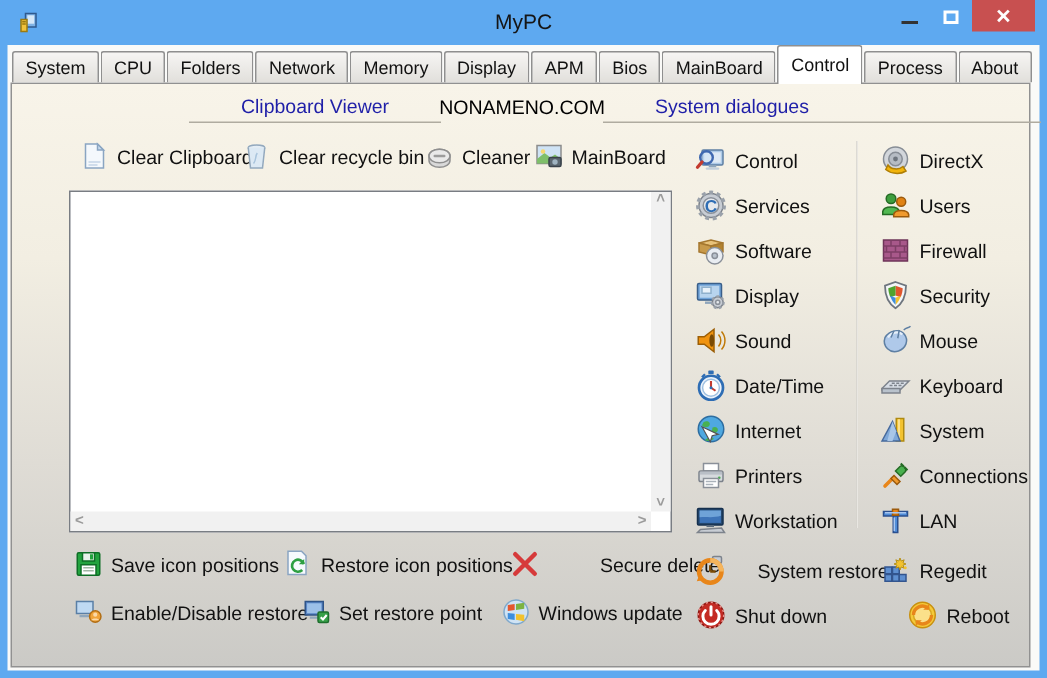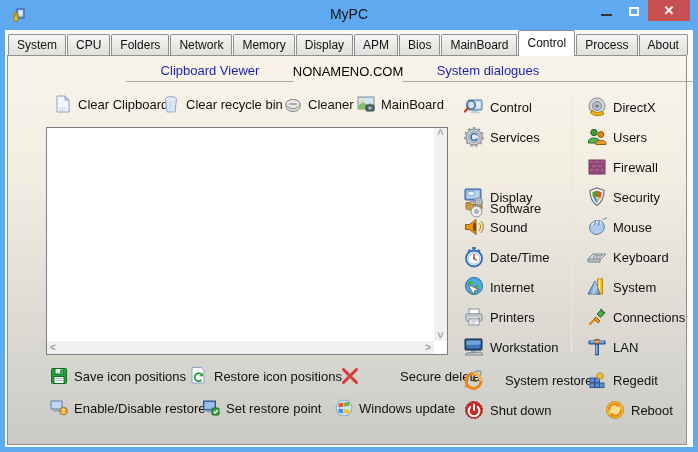--- a/index.html
+++ b/index.html
@@ -241,21 +241,21 @@
             <span class="icn s22">
               <svg viewBox="0 0 22 22">
                 <circle cx="11" cy="11" r="8" fill="#C8CDD4" stroke="#7D838C"></circle>
                 <circle cx="11" cy="11" r="8.8" fill="none" stroke="#9AA1AA" stroke-width="2.4" stroke-dasharray="2.6 2.4"></circle>
                 <circle cx="11" cy="11" r="5.2" fill="#E6E9ED" stroke="#8A9099"></circle>
                 <text x="11" y="15.2" font-size="11.5" font-weight="bold" fill="#2E6DB4" text-anchor="middle" font-family="Liberation Sans,sans-serif">C</text>
               </svg>
             </span>
             <span class="lbl">Services</span>
           </div>
-          <div class="item" style="left: 455px; top: 99px; margin-top: 41px;">
+          <div class="item" style="left: 455px; top: 99px;">
             <span class="icn s22">
               <svg viewBox="0 0 22 22">
                 <path d="M3 6l8-2 8 2-8 2z" fill="#E8C27A" stroke="#A5772F"></path>
                 <path d="M3 6v6l8 2V8z" fill="#C89A4B" stroke="#A5772F"></path>
                 <path d="M19 6v6l-8 2V8z" fill="#B3832F" stroke="#A5772F"></path>
                 <circle cx="13.5" cy="14.5" r="5.5" fill="#E9EDF2" stroke="#8A9099"></circle>
                 <circle cx="13.5" cy="14.5" r="1.8" fill="#B9C2CC" stroke="#8A9099"></circle>
               </svg>
             </span>
             <span class="lbl">Software</span>

